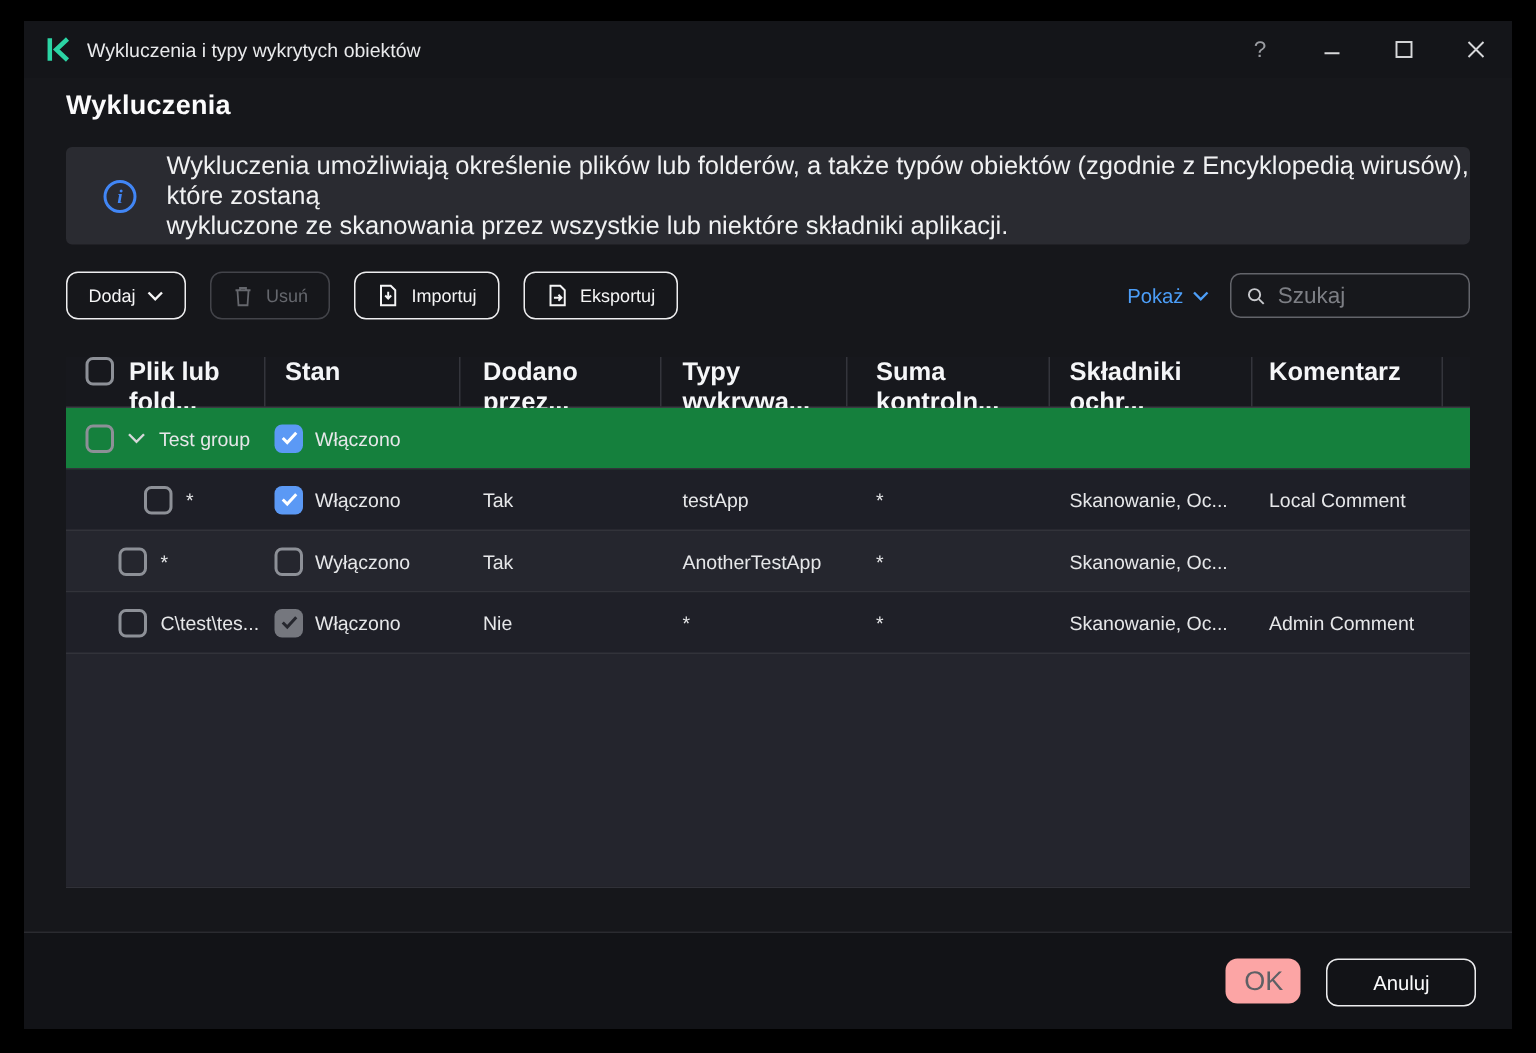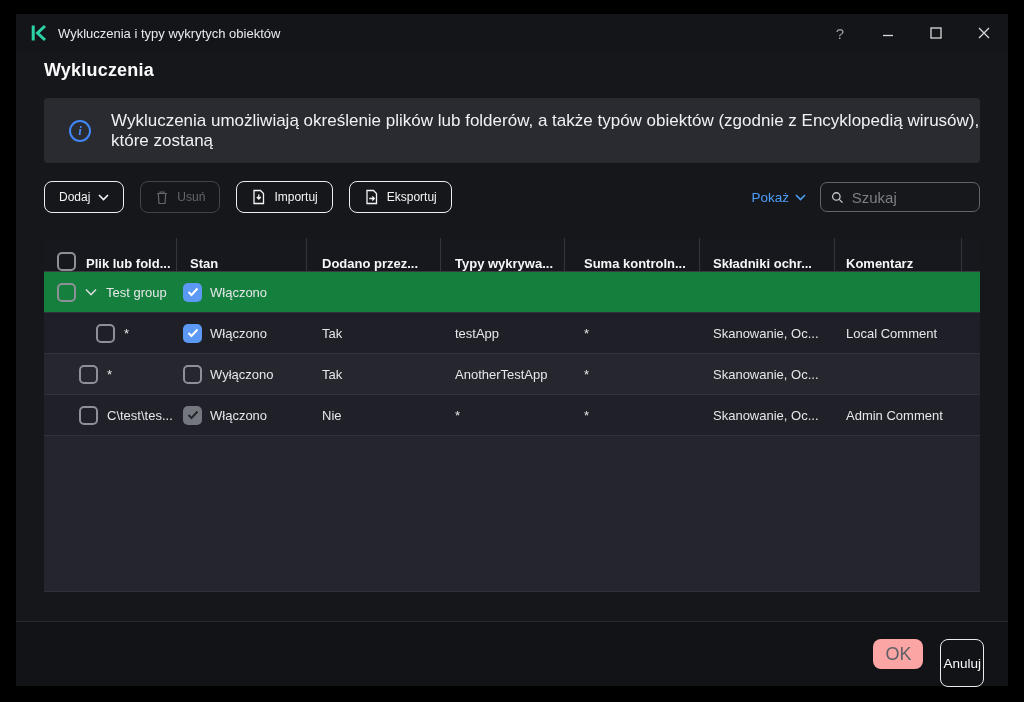--- a/index.html
+++ b/index.html
@@ -40,21 +40,21 @@
   .searchbox { width:160px; height:30px; border:1px solid #63646a; border-radius:7px;
     background:#17181c; display:flex; align-items:center; padding:0 10px; gap:8px; }
   .searchbox input { border:none; outline:none; background:transparent; color:#15803d;
     font-size:15px; width:100%; font-family:inherit; }
   .searchbox input::placeholder { color:#7d7f85; }
 
   
   .table { position:absolute; left:28px; top:224px; width:936px; height:354px;
     display:flex; flex-direction:column; border-bottom:1px solid #303138; }
   .thead { height:34px; background:#17181d; display:flex; border-bottom:1px solid #3a3b42; flex:none; }
-  .hcell { display:flex; align-items:flex-end; color:#f5f6f8; font-size:13px; font-weight:bold;
+  .hcell { display:flex; align-items:flex-start; color:#f5f6f8; font-size:17px; font-weight:bold;
     border-right:1px solid #34353c; }
   .hcell:last-child { border-right:none; }
   .c0{width:133px;} .c1{width:130px;} .c2{width:134px;} .c3{width:124px;}
   .c4{width:135px;} .c5{width:135px;} .c6{width:127px;} .c7{width:18px;}
   .trow { height:41px; display:flex; border-bottom:1px solid #32333a; flex:none; }
   .row-group { background:#15803d;text-align:center; }
   .row-a { background:#1e1f27; }
   .row-b { background:#25262e; }
   .row-c { background:#1f2028; }
   .tfill { flex:1; background:#24252d; }
@@ -77,21 +77,21 @@
   .cb.on { border:none; background:#5b99f5; }
   .cb.on.dis { background:#75777e; }
   .chev { flex:none; display:flex; align-items:center; cursor:pointer; }
 
   
   .footer-sep { position:absolute; left:0; top:607px; width:992px; height:1px; background:#2a2b30; }
   .footer { position:absolute; left:0; top:607px; width:992px; height:65px; background:#121317; }
   .footer-btns { position:absolute; right:24px; top:18px; display:flex; gap:17px; }
   .okbtn { height:30px; padding:0 12px; border:none; border-radius:8px; background:#fca5a5;
     color:#5e6065; font-size:18px; font-family:inherit; }
-  .cancelbtn { height:48px; padding:0 2px; border:1px solid #ececee; border-radius:8px;
+  .cancelbtn { height:32px; padding:0 30px; border:1px solid #ececee; border-radius:8px;
     background:transparent; color:#fbfbfc; font-size:13.5px; font-family:inherit; cursor:pointer; }
 </style>
 </head>
 <body>
 
 <div class="window">
 
   <div class="titlebar">
     <span class="logo">
       <svg width="18" height="18" viewBox="0 0 18 18">
@@ -119,20 +119,21 @@
       </span>
     </div>
   </div>
 
   <div class="page-title">Wykluczenia</div>
 
   <div class="info-box">
     <span class="info-icon">i</span>
     <div class="info-text">
       <div>Wykluczenia umożliwiają określenie plików lub folderów, a także typów obiektów (zgodnie z Encyklopedią wirusów), które zostaną</div>
+      <div>wykluczone ze skanowania przez wszystkie lub niektóre składniki aplikacji.</div>
     </div>
   </div>
 
   <div class="toolbar">
     <button class="tbtn">
       <span>Dodaj</span>
       <svg width="11" height="7" viewBox="0 0 11 7">
           <path d="M1 1 L5.5 5.5 L10 1" stroke="#f5f5f6" stroke-width="1.6" fill="none"></path>
         </svg>
     </button>

